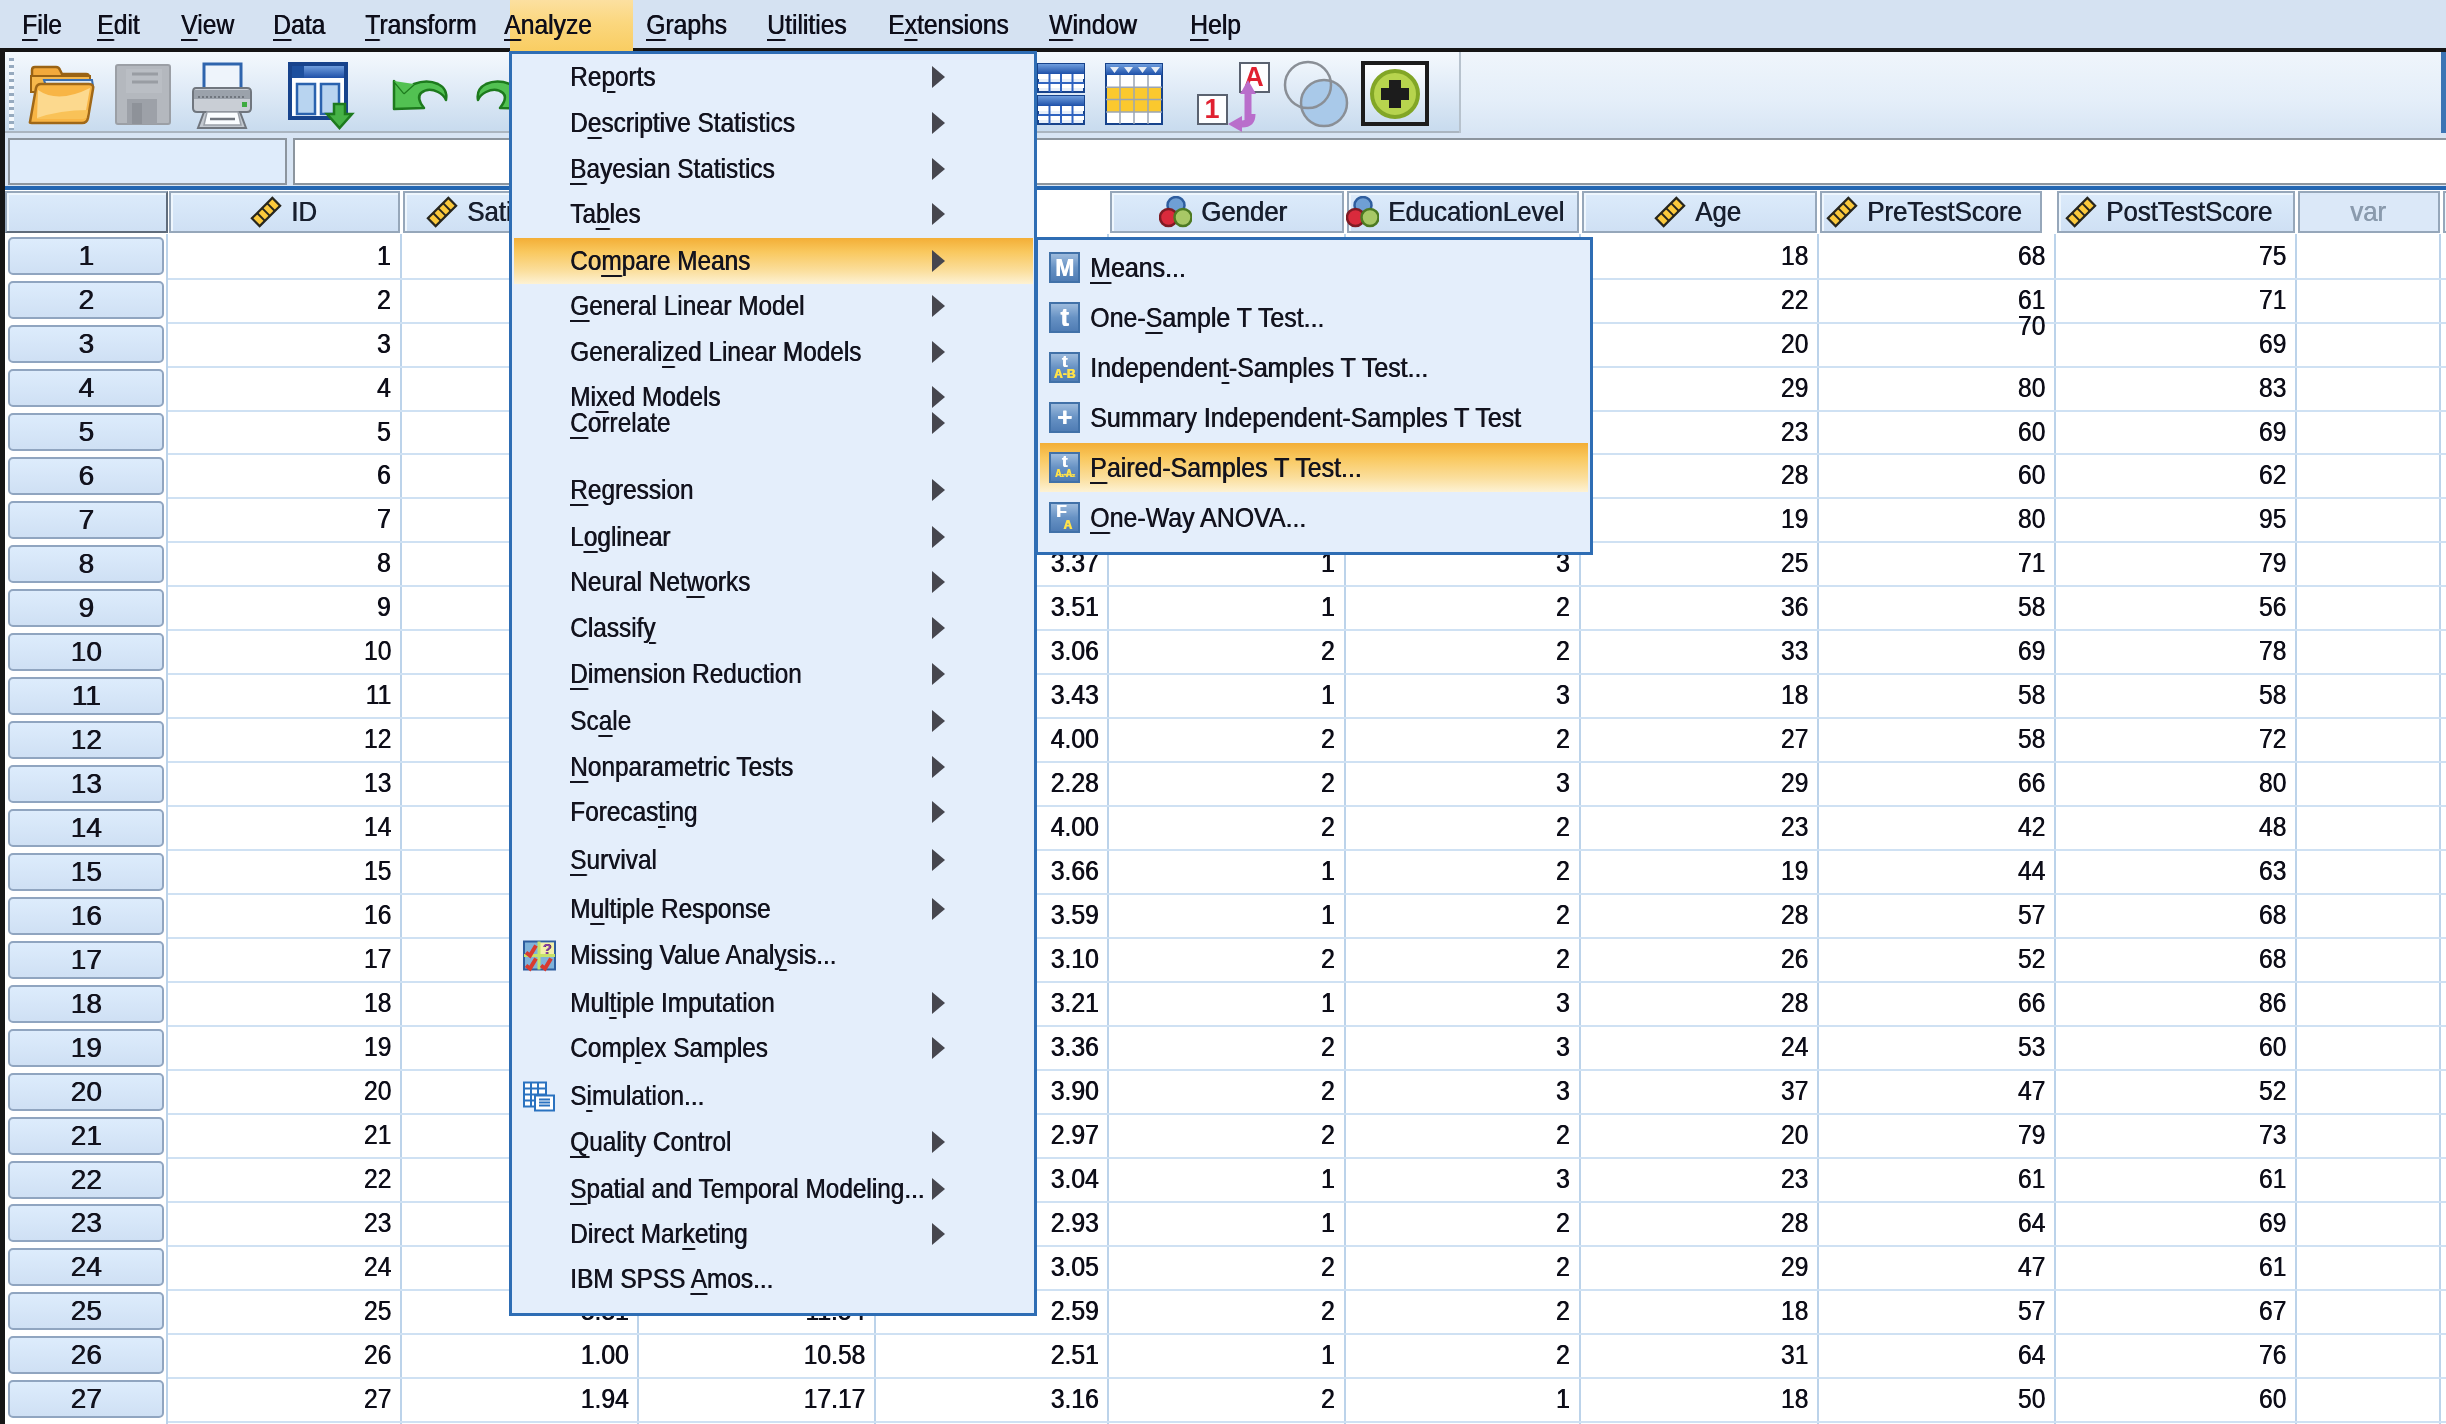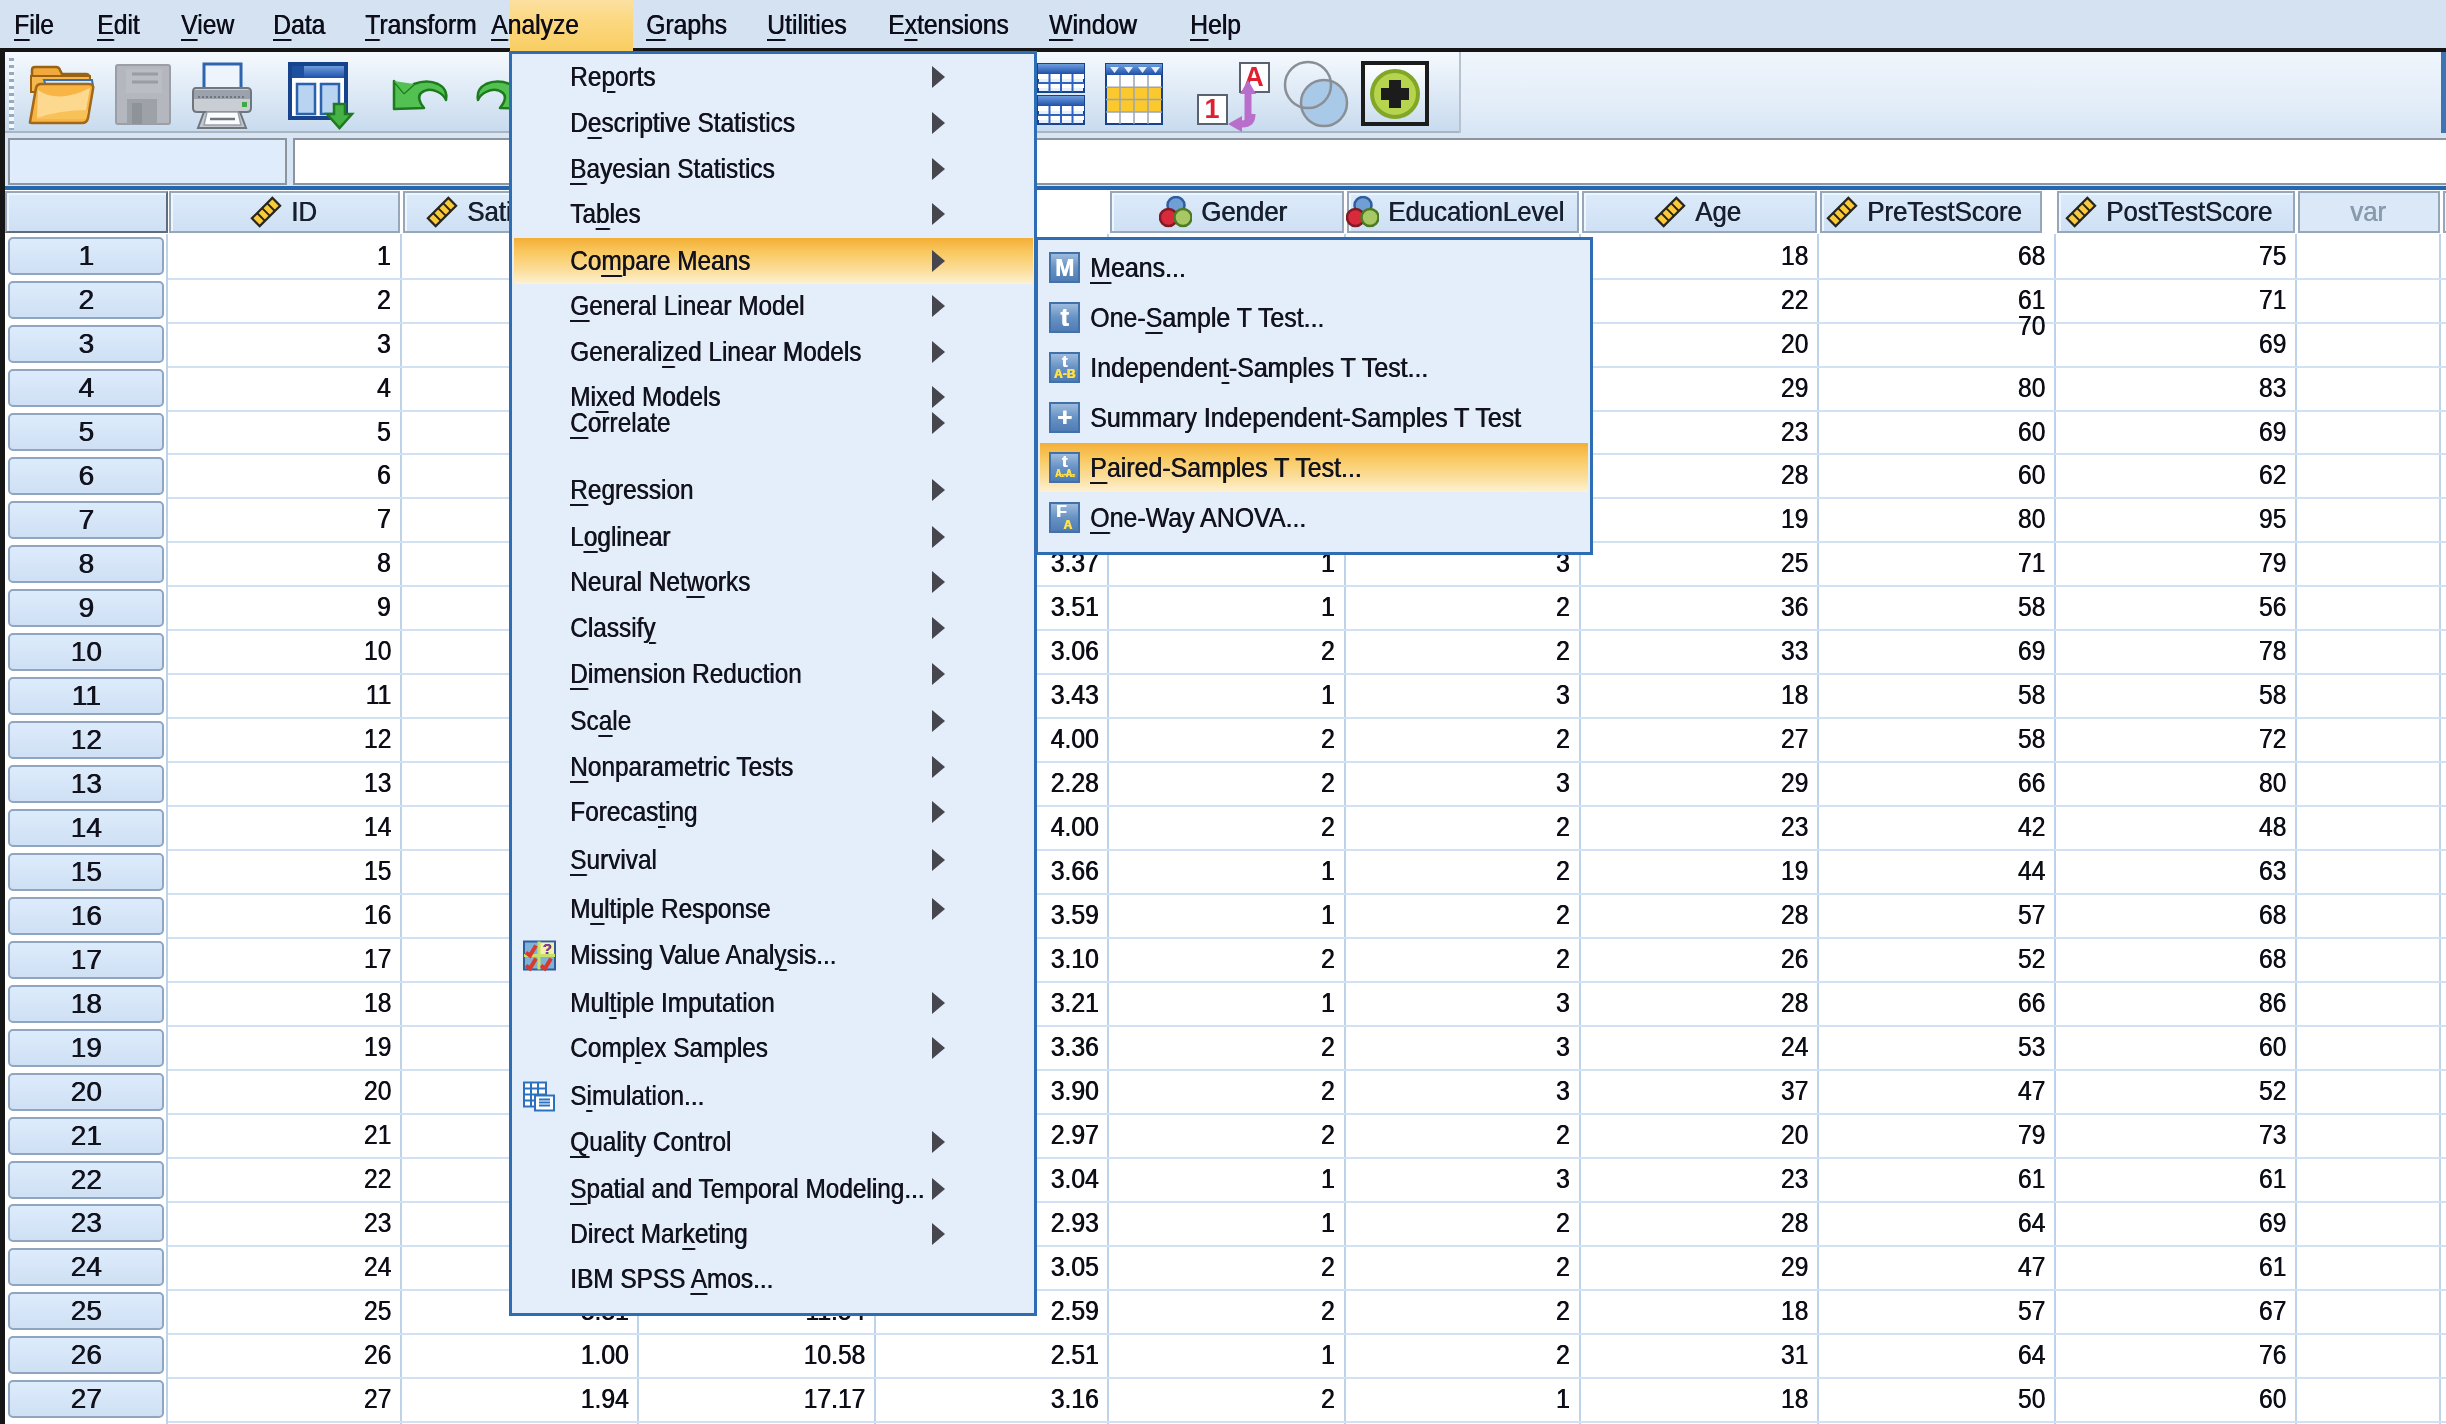--- a/index.html
+++ b/index.html
@@ -79,26 +79,26 @@
 .mico { position:absolute; left:8px; width:33px; height:33px; }
 
 #leftedge { left:0; top:0; width:5px; height:1424px; background:#161616; }
 </style>
 </head>
 <body>
 <div id="stage">
 
   <div class="abs thick" id="menubar">
       <div class="abs" id="mb-hl"></div>
-      <div class="mi" style="left:14px"><span class="tx"><u>F</u>ile</span></div>
+      <div class="mi" style="left:22px"><span class="tx"><u>F</u>ile</span></div>
       <div class="mi" style="left:97px"><span class="tx"><u>E</u>dit</span></div>
       <div class="mi" style="left:181px"><span class="tx"><u>V</u>iew</span></div>
       <div class="mi" style="left:273px"><span class="tx"><u>D</u>ata</span></div>
       <div class="mi" style="left:365px"><span class="tx"><u>T</u>ransform</span></div>
-      <div class="mi" style="left:491px"><span class="tx"><u>A</u>nalyze</span></div>
+      <div class="mi" style="left:504px"><span class="tx"><u>A</u>nalyze</span></div>
       <div class="mi" style="left:646px"><span class="tx"><u>G</u>raphs</span></div>
       <div class="mi" style="left:767px"><span class="tx"><u>U</u>tilities</span></div>
       <div class="mi" style="left:888px"><span class="tx">E<u>x</u>tensions</span></div>
       <div class="mi" style="left:1049px"><span class="tx"><u>W</u>indow</span></div>
       <div class="mi" style="left:1190px"><span class="tx"><u>H</u>elp</span></div>
     </div>
   <div class="abs" id="blackline"></div>
   <div class="abs" id="toolbar"></div>
   <div class="abs" id="toolbarR"></div>
   <div class="abs" id="tbredge"></div>

